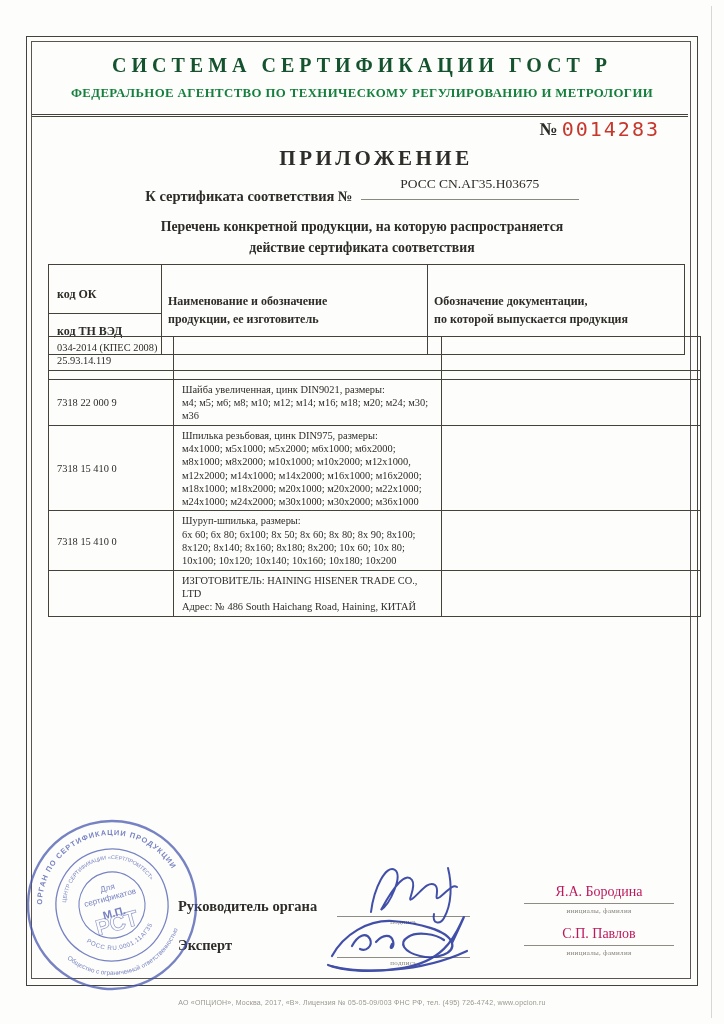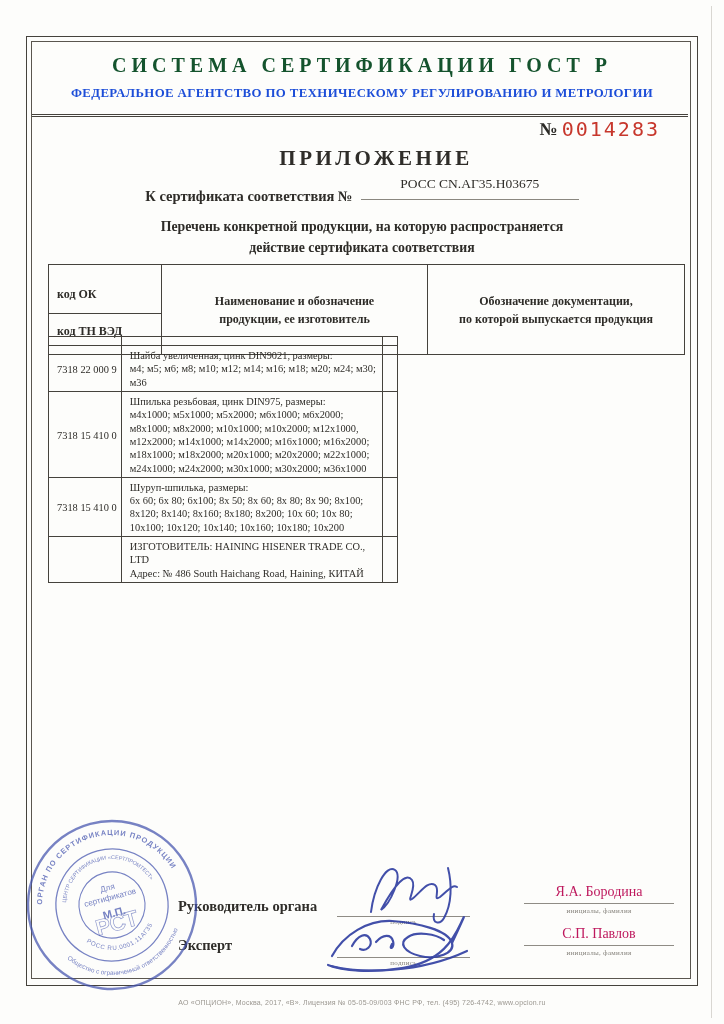--- a/index.html
+++ b/index.html
@@ -4,38 +4,38 @@
 <style>
   html,body{margin:0;padding:0;}
   body{background:#e9e8e4;font-family:"Liberation Serif",serif;}
   .page{position:relative;width:724px;height:1024px;background:#fdfdfb;overflow:hidden;color:#2e2c28;}
   .abs{position:absolute;}
   .frame-outer{left:26px;top:36px;width:670px;height:948px;border:1.6px solid #45423c;}
   .frame-inner{left:31px;top:41px;width:658px;height:936px;border:1px solid #5a564f;}
   .paper-edge{left:711px;top:6px;width:1px;height:1012px;background:#d9d7d2;}
   .header-box{left:32px;top:42px;width:656px;height:72px;border-bottom:3px double #45423c;}
   .doc-title{left:0;right:0;top:54px;text-align:center;font-weight:bold;font-size:20px;letter-spacing:5px;color:#14532d;}
-  .doc-subtitle{left:0;right:0;top:86px;text-align:center;font-weight:bold;font-size:12.8px;letter-spacing:.4px;color:#1d4ed8;}
+  .doc-subtitle{left:0;right:0;top:86px;text-align:center;font-weight:bold;font-size:12.8px;letter-spacing:.4px;color:#15803d;}
   .number-block{top:117px;right:64px;white-space:nowrap;text-align:center;}
   .number-sign{font-weight:bold;font-size:18px;color:#2b2a26;}
   .number-digits{font-family:"DejaVu Sans Mono",monospace;font-size:20px;letter-spacing:2px;color:#c7372c;vertical-align:-1px;}
   .appendix-title{left:0;right:0;top:146px;text-align:center;font-weight:bold;font-size:21px;letter-spacing:3.5px;color:#2f2d29;margin-left:28px;}
   .cert-line{left:0;right:0;top:181px;display:flex;justify-content:center;align-items:flex-end;}
   .cert-label{font-weight:600;font-size:14.5px;}
   .cert-value{position:relative;top:-5px;display:inline-block;width:218px;text-align:center;font-size:13.5px;border-bottom:1px solid #8a877f;margin-left:8px;padding-bottom:7px;}
   .list-title{left:0;right:0;top:216px;text-align:center;font-weight:bold;font-size:13.8px;line-height:1.55;white-space:pre-line;}
   table{border-collapse:collapse;table-layout:fixed;}
   .tbl{position:absolute;left:48px;}
   .tbl td{border:1.1px solid #45423c;vertical-align:top;}
   .hdr-tbl{top:264px;}
   .hdr-tbl td{font-weight:bold;font-size:12px;}
   .hdr-c1{width:112px;}
   .hdr-c2{width:253px;}
   .hdr-c3{width:244px;}
-  .hdr-center{text-align:center;vertical-align:middle !important;line-height:1.5;white-space:pre-line;padding:4px 6px;}
+  .hdr-center{vertical-align:middle !important;line-height:1.5;white-space:pre-line;padding:4px 6px;}
   .hdr-c1-top{height:26px;border-bottom:1px solid #45423c;padding:6px 0 0 8px;margin-top:16px;}
   .hdr-c1-bot{padding:10px 0 0 8px;height:30px;}
   .body-tbl{top:336px;}
   .body-tbl td{font-size:10.4px;line-height:1.28;}
   .code-cell{padding:4px 4px 2px 8px;vertical-align:middle !important;white-space:pre-line;}
   .desc-cell{padding:3px 6px 2px 8px;white-space:pre-line;margin-top:23px;}
   .sig-role{font-weight:bold;font-size:14.5px;color:#2f2d29;}
   .sig-line{border-bottom:1px solid #8f8c85;height:18px;}
   .sig-sublabel{font-size:7px;color:#85827b;text-align:center;letter-spacing:.3px;}
   .sig-name{width:150px;text-align:center;font-size:14px;color:#be185d;}
@@ -80,20 +80,26 @@
       <td class="hdr-c2 hdr-center">Наименование и обозначение
 продукции, ее изготовитель</td>
       <td class="hdr-c3 hdr-center">Обозначение документации,
 по которой выпускается продукция</td>
     </tr>
   </tbody>
     </table>
 
   <table class="tbl body-tbl">
     <tbody>
+        <tr style="height:32px;">
+      <td class="code-cell" style="width:112px;vertical-align:top;">034-2014 (КПЕС 2008)
+25.93.14.119</td>
+      <td class="desc-cell" style="width:253px;"></td>
+      <td class="desc-cell" style="width:244px;"></td>
+    </tr>
     <tr style="height:9px;">
       <td class="code-cell"></td>
       <td class="desc-cell"></td>
       <td class="desc-cell"></td>
     </tr>
     <tr style="height:44px;">
       <td class="code-cell">7318 22 000 9</td>
       <td class="desc-cell">Шайба увеличенная, цинк DIN9021, размеры:
 м4; м5; м6; м8; м10; м12; м14; м16; м18; м20; м24;  м30;
 м36</td>

